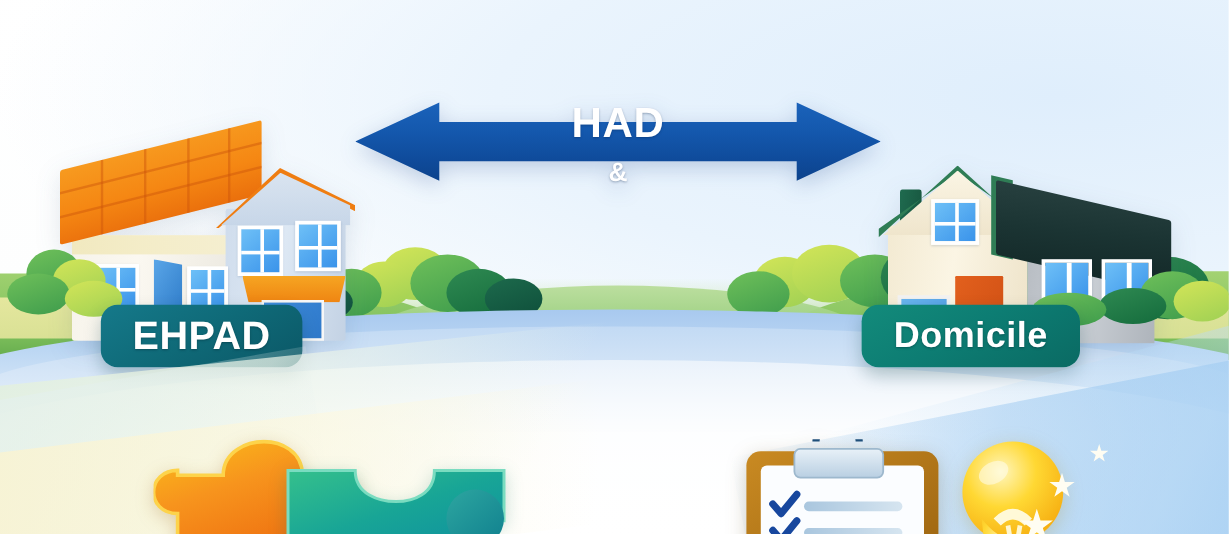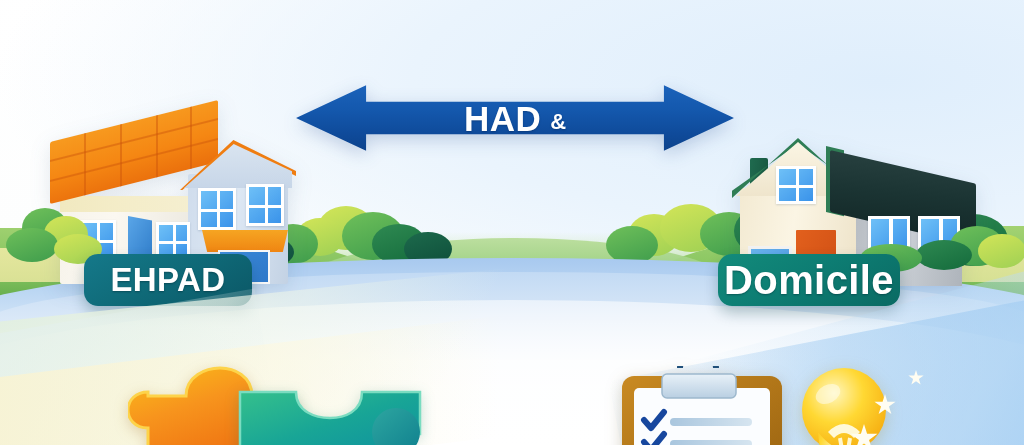--- a/index.html
+++ b/index.html
@@ -93,37 +93,37 @@
     background:linear-gradient(120deg,#e2601d 0%,#cf4f14 100%);border-radius:1px;}
   #dm-lowwin{left:26px;top:116px;width:44px;height:40px;
     background:linear-gradient(140deg,#6ab6ef 0%,#4a95e0 100%);border:3px solid #f2f2f2;box-sizing:border-box;}
 
   
   #arrow{left:296px;top:84px;width:438px;height:68px;
     filter:drop-shadow(0 5px 9px rgba(20,60,130,.22));}
   #arrow-shape{left:0;top:0;width:438px;height:68px;
     background:linear-gradient(180deg,#1b63bb 0%,#1458ad 38%,#0f4b9b 72%,#0c428b 100%);
     clip-path:polygon(0% 50%,16% 2%,16% 26%,84% 26%,84% 2%,100% 50%,84% 98%,84% 74%,16% 74%,16% 98%);}
-  #arrow-label{left:0;top:0;width:438px;height:68px;display:flex;align-items:center;justify-content:center;gap:9px;}
+  #arrow-label{left:0;top:0;width:438px;height:68px;display:flex;align-items:center;justify-content:center;gap:9px;flex-direction:column;}
   #arrow-label .big{color:#ffffff;font-size:35px;font-weight:bold;letter-spacing:.5px;
     text-shadow:0 1px 2px rgba(0,30,70,.35);line-height:1;}
   #arrow-label .amp{color:#ffffff;font-size:22px;font-weight:bold;line-height:1;
     text-shadow:0 1px 2px rgba(0,30,70,.35);position:relative;top:4px;}
 
   
   .badge{display:flex;align-items:center;justify-content:center;border-radius:14px;
     box-shadow:0 7px 14px rgba(10,60,70,.28);}
   .badge span{color:#ffffff;font-weight:bold;letter-spacing:.4px;
     text-shadow:0 1px 2px rgba(0,40,50,.45);}
   #badge-ehpad{left:84px;top:254px;width:168px;height:52px;
     background:linear-gradient(150deg,#15798a 0%,#0f6a78 48%,#0b5766 100%);}
   #badge-ehpad span{font-size:33px;}
   #badge-domicile{left:718px;top:254px;width:182px;height:52px;
     background:linear-gradient(150deg,#138b7b 0%,#0d7d73 45%,#0a6a63 100%);}
-  #badge-domicile span{font-size:40px;}
+  #badge-domicile span{font-size:30px;}
 
   
   #bl-wash1{left:-120px;top:300px;width:660px;height:200px;
     background:linear-gradient(125deg,rgba(222,238,214,.85) 0%,rgba(239,246,232,.7) 45%,rgba(255,255,255,0) 80%);
     transform:rotate(-6deg);}
   #bl-wash2{left:-40px;top:348px;width:560px;height:120px;
     background:linear-gradient(100deg,rgba(251,243,205,.8) 0%,rgba(253,248,224,.62) 55%,rgba(255,255,255,0) 95%);
     transform:rotate(-7deg);}
   #bl-wash3{left:-60px;top:316px;width:330px;height:150px;
     background:linear-gradient(120deg,rgba(228,240,238,.75),rgba(255,255,255,0));transform:rotate(-10deg);}

